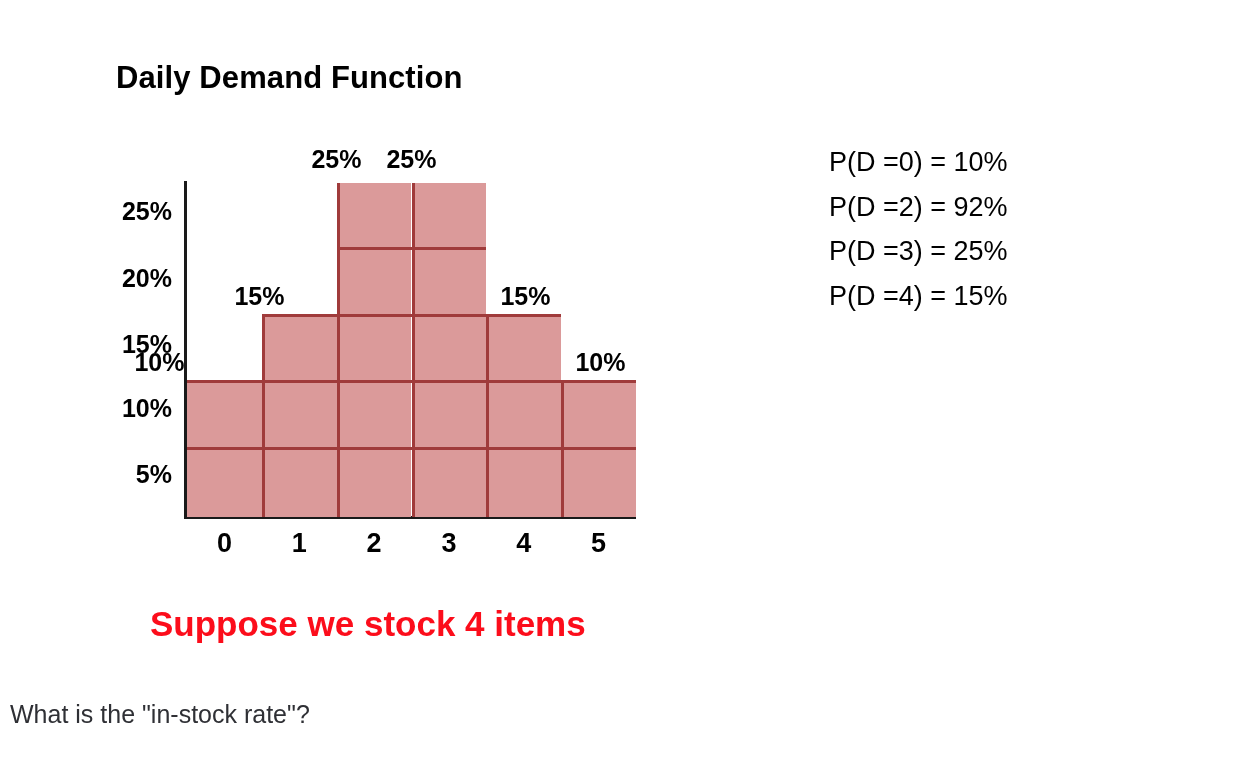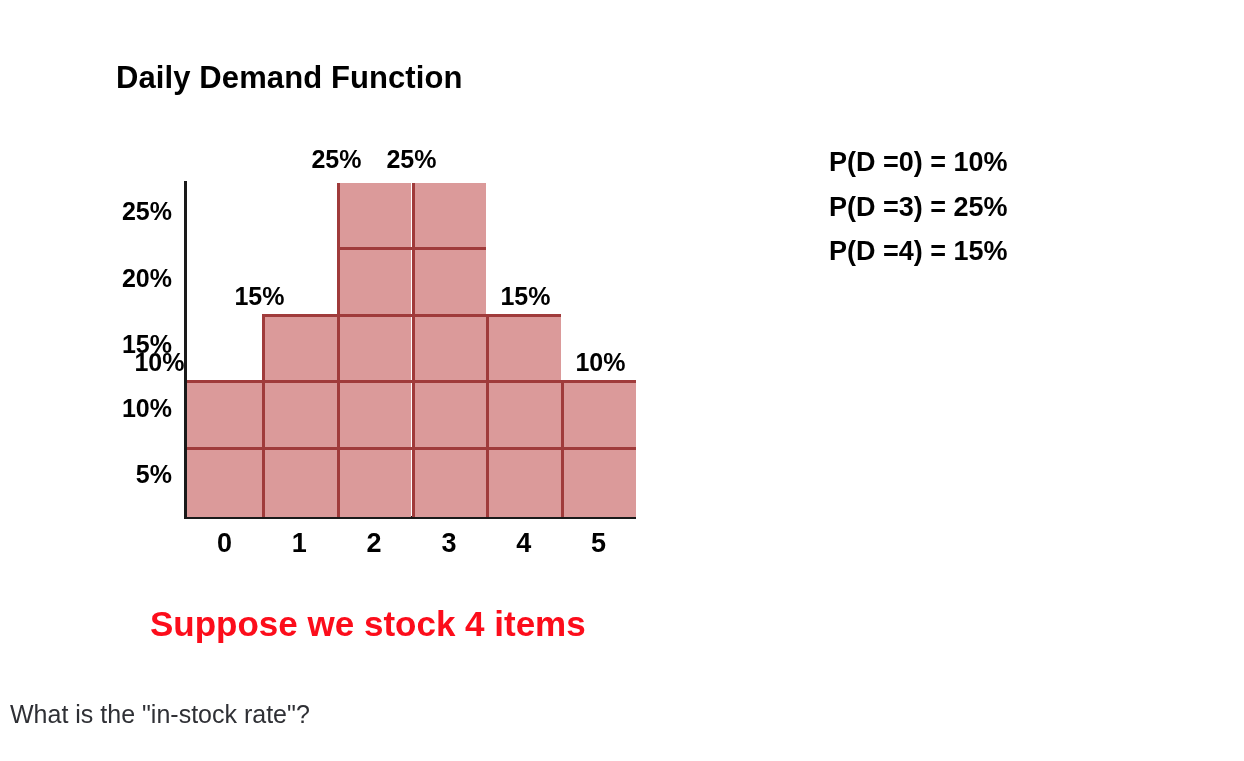--- a/index.html
+++ b/index.html
@@ -129,21 +129,21 @@
     white-space: nowrap;
     margin-left: 11px;
   }
 
   
   #pmf-list {
     position: absolute;
     left: 829px;
     top: 140px;
     font-size: 27px;
-    font-weight: 700;
+    font-weight: 400;
     line-height: 44.5px;
     color: #000000;
     text-align: center;
   }
   #pmf-list div { white-space: nowrap; }
 
   
   #question {
     position: absolute;
     left: 10px;
@@ -202,17 +202,18 @@
   <div class="x-tick" style="left:336.67px;">2</div>
   <div class="x-tick" style="left:411.5px;">3</div>
   <div class="x-tick" style="left:486.33px;">4</div>
   <div class="x-tick" style="left:561.17px;">5</div>
 </div>
 
 <div id="stock-note">Suppose we stock 4 items</div>
 
 <div id="pmf-list">
   <div>P(D =0) = 10%</div>
+  <div>P(D =2) = 92%</div>
   <div>P(D =3) = 25%</div>
   <div>P(D =4) = 15%</div>
 </div>
 
 <div id="question">What is the "in-stock rate"?</div>
 
 </body></html>

